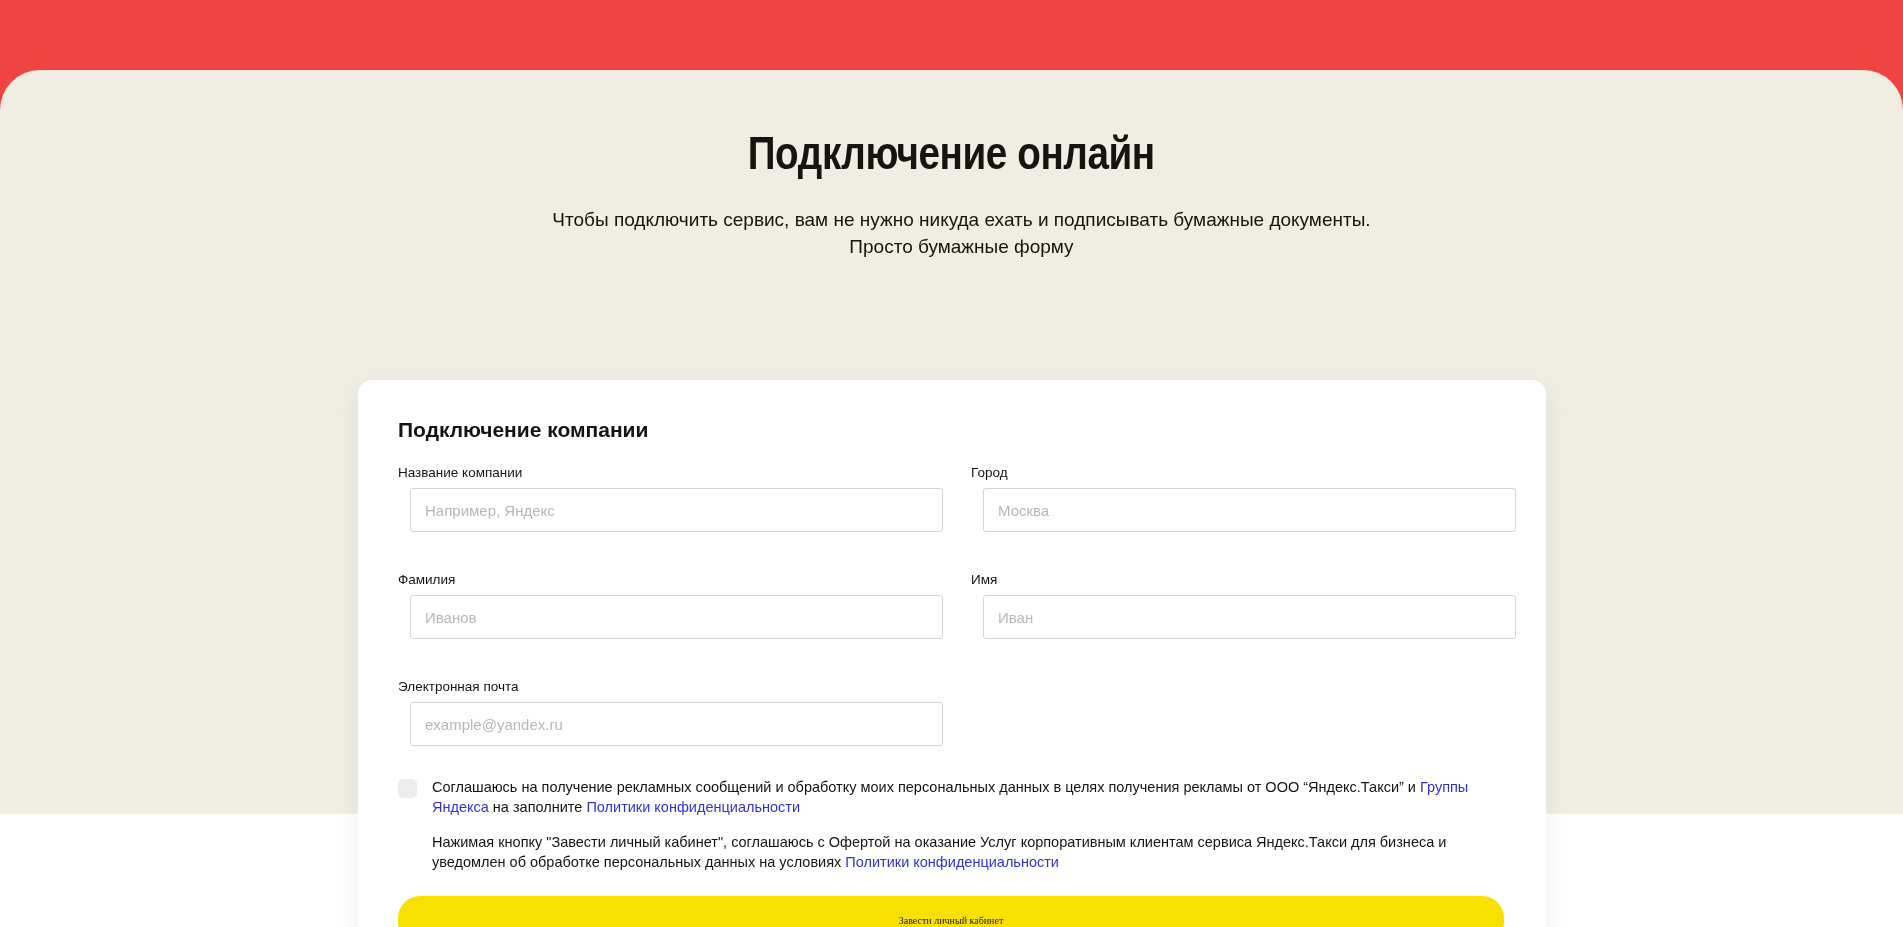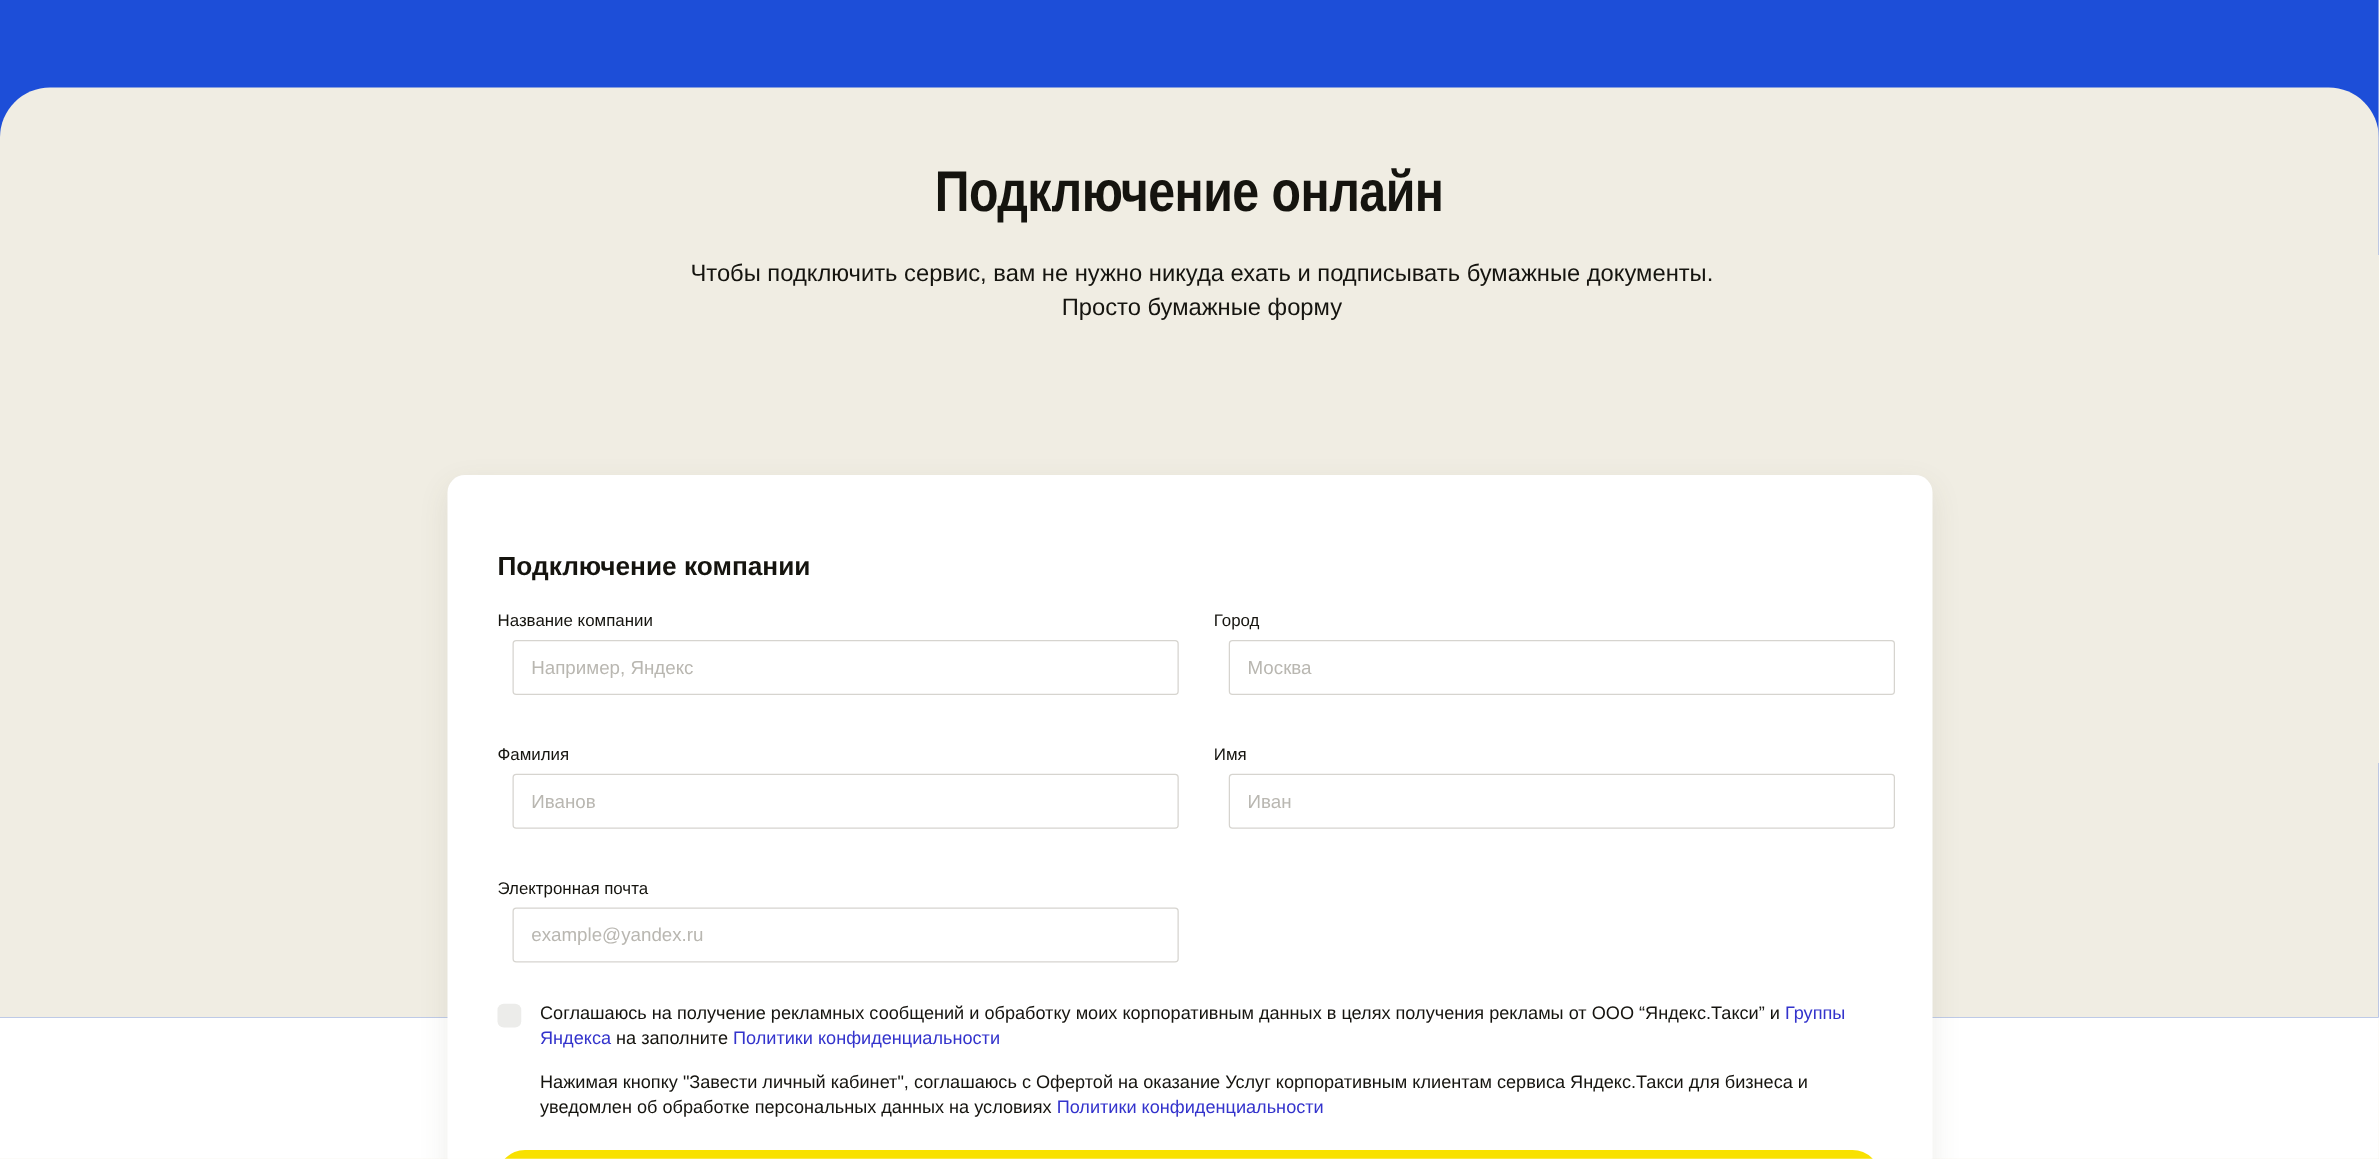--- a/index.html
+++ b/index.html
@@ -3,21 +3,21 @@
 <meta charset="utf-8">
 <style>
   * { box-sizing: border-box; margin: 0; padding: 0; }
   html, body { width: 1903px; height: 927px; }
   body {
     font-family: "Liberation Sans", sans-serif;
     background: #ffffff;
     color: #000;
     overflow: hidden;
   }
-  .page-wrap { width: 1903px; height: 814px; background: #1d4ed8; position: relative; }
+  .page-wrap { width: 1903px; height: 814px; background: #ef4444; position: relative; }
 
   
   .hero-panel {
     position: absolute;
     top: 70px; left: 0; right: 0; bottom: 0;
     background: #f0ede3;
     border-radius: 40px 40px 0 0;
   }
 
   .hero-title {
@@ -52,21 +52,20 @@
     background: #ffffff;
     border-radius: 14px;
     box-shadow: 0 8px 24px rgba(90, 85, 60, 0.10);
     padding: 38px 42px 40px 40px;
   }
   .card-title {
     font-size: 21px;
     font-weight: 700;
     color: #15140f;
     margin-bottom: 23px;
-    margin-top: 24px;
   }
 
   .form-grid {
     display: grid;
     grid-template-columns: 1fr 1fr;
     column-gap: 16px;
     row-gap: 25px;
     gap: 40px;
   }
   .field-label {
@@ -197,21 +196,21 @@
         <div>
           <label class="field-label">Электронная почта</label>
           <input class="text-input" type="text" placeholder="example@yandex.ru" style="">
         </div>
 
       </div>
 
       <div class="consent-row">
         <div class="checkbox"></div>
         <div class="fine-print">
-          <span>Соглашаюсь на получение рекламных сообщений и обработку моих корпоративным данных в целях получения рекламы от ООО “Яндекс.Такси” и </span><a>Группы Яндекса</a><span> на заполните </span> <a>Политики конфиденциальности</a>
+          <span>Соглашаюсь на получение рекламных сообщений и обработку моих персональных данных в целях получения рекламы от ООО “Яндекс.Такси” и </span><a>Группы Яндекса</a><span> на заполните </span> <a>Политики конфиденциальности</a>
         </div>
       </div>
 
       <div class="fine-print legal-block">
         <span>Нажимая кнопку "Завести личный кабинет", соглашаюсь с Офертой на оказание Услуг корпоративным клиентам сервиса Яндекс.Такси для бизнеса и уведомлен об обработке персональных данных на условиях </span><a>Политики конфиденциальности</a>
       </div>
 
       <button class="submit-btn">Завести личный кабинет</button>
     </div>
 

